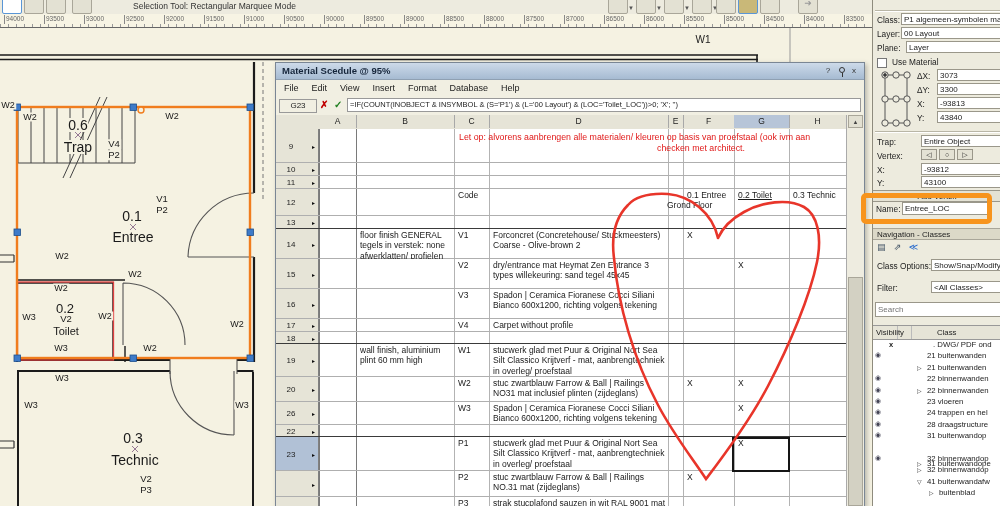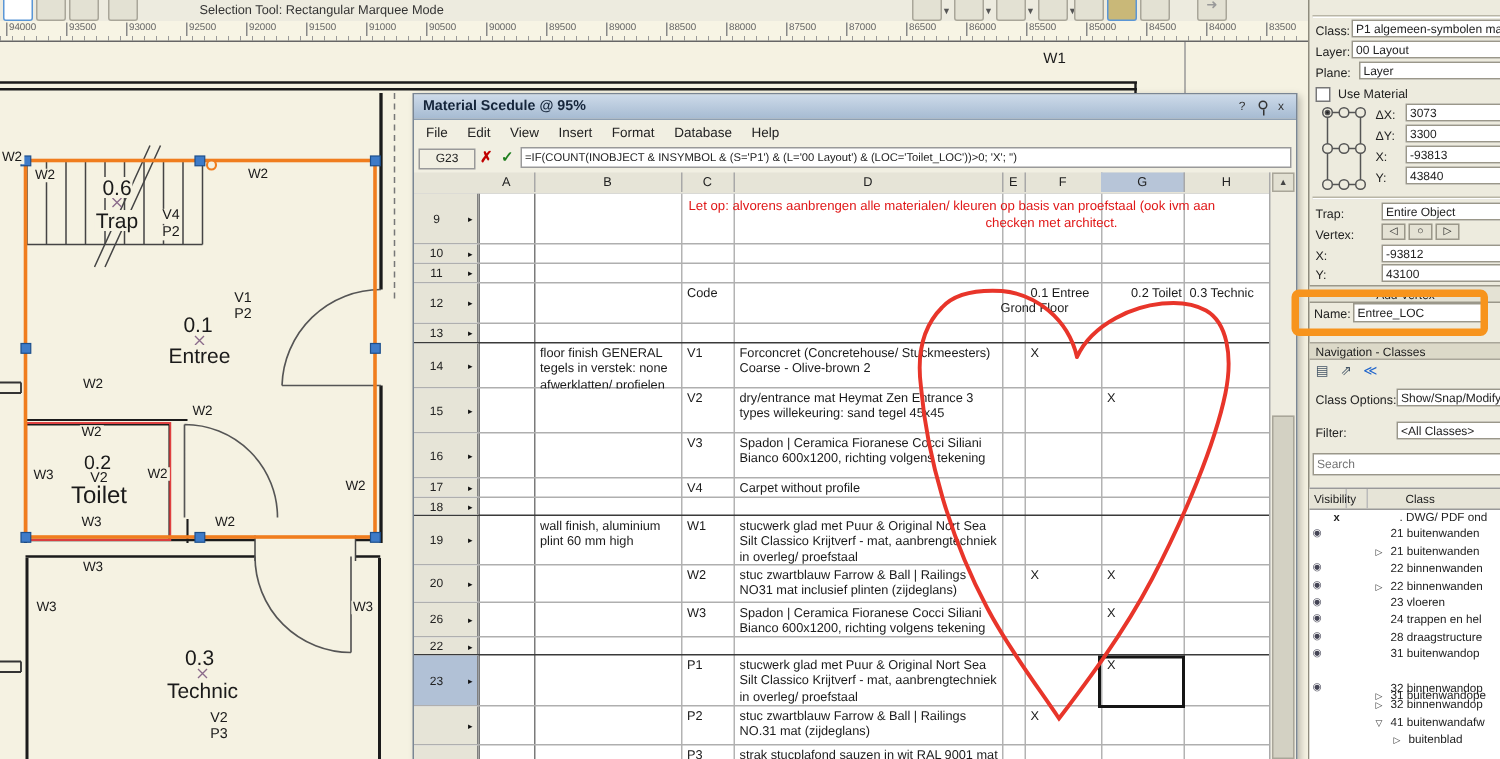--- a/index.html
+++ b/index.html
@@ -203,21 +203,21 @@
       <div class="plabel" style="left: 78px; top: 125px; font-size: 14px;">0.6</div>
       <div class="plabel" style="left: 78px; top: 147px; font-size: 14px;">Trap</div>
       <div class="plabel" style="left: 114px; top: 144px; font-size: 9.5px;">V4</div>
       <div class="plabel" style="left: 114px; top: 155px; font-size: 9.5px;">P2</div>
       <div class="plabel" style="left: 162px; top: 199px; font-size: 9.5px;">V1</div>
       <div class="plabel" style="left: 162px; top: 210px; font-size: 9.5px;">P2</div>
       <div class="plabel" style="left: 132px; top: 216px; font-size: 14px;">0.1</div>
       <div class="plabel" style="left: 133px; top: 237px; font-size: 14px;">Entree</div>
       <div class="plabel" style="left: 65px; top: 308px; font-size: 13px;">0.2</div>
       <div class="plabel" style="left: 66px; top: 319px; font-size: 9.5px;">V2</div>
-      <div class="plabel" style="left: 66px; top: 331px; font-size: 16px;">Toilet</div>
+      <div class="plabel" style="left: 66px; top: 331px; font-size: 11px;">Toilet</div>
       <div class="plabel" style="left: 133px; top: 438px; font-size: 14px;">0.3</div>
       <div class="plabel" style="left: 135px; top: 460px; font-size: 14px;">Technic</div>
       <div class="plabel" style="left: 146px; top: 479px; font-size: 9.5px;">V2</div>
       <div class="plabel" style="left: 146px; top: 490px; font-size: 9.5px;">P3</div>
     </div>
 
   <div class="abs" id="sheet">
     <div class="abs" id="titlebar">
       <span id="title-text">Material Scedule @ 95%</span>
       <span class="wbtn" style="right:30px">?</span>
@@ -282,21 +282,21 @@
             <div class="arr">▸</div>
           </div>
         </div>
         <div class="trow" style="top: 60px; height: 27px;">
           <div class="gut">
             <div class="num" style="position: absolute;">12</div>
             <div class="arr">▸</div>
           </div>
           <div class="tcell" style="left: 178px; width: 35px; height: 27px;">Code</div>
           <div class="tcell" style="left: 407px; width: 51px; height: 27px;">0.1 Entree</div>
-          <div class="tcell" style="left: 474px; width: 55px; height: 27px;">0.2 Toilet</div>
+          <div class="tcell" style="left: 458px; width: 55px; height: 27px; text-decoration: underline;">0.2 Toilet</div>
           <div class="tcell" style="left: 513px; width: 57px; height: 27px;">0.3 Technic</div>
         </div>
         <div class="trow sect" style="top: 87px; height: 13px;">
           <div class="gut">
             <div class="num" style="position: absolute;">13</div>
             <div class="arr">▸</div>
           </div>
         </div>
         <div class="trow" style="top: 100px; height: 30px;">
           <div class="gut">

